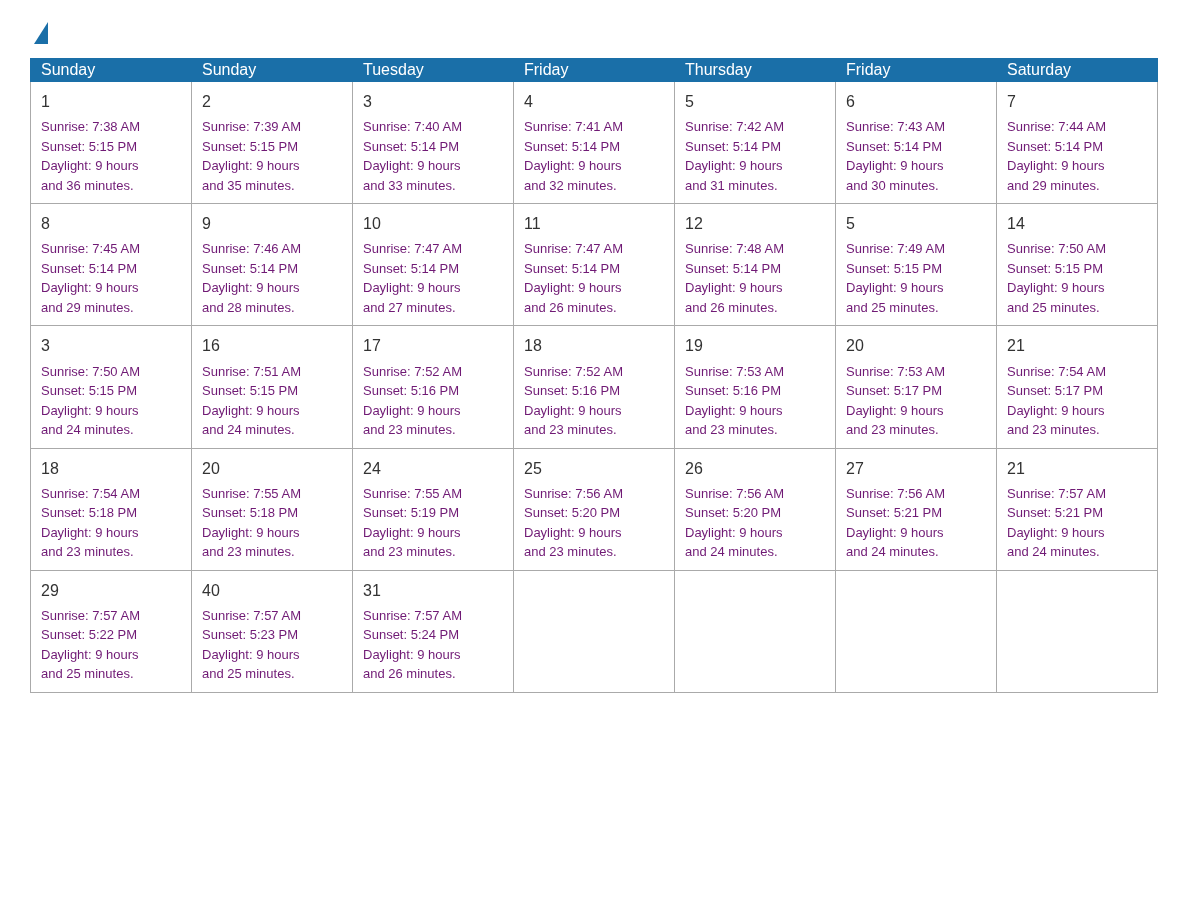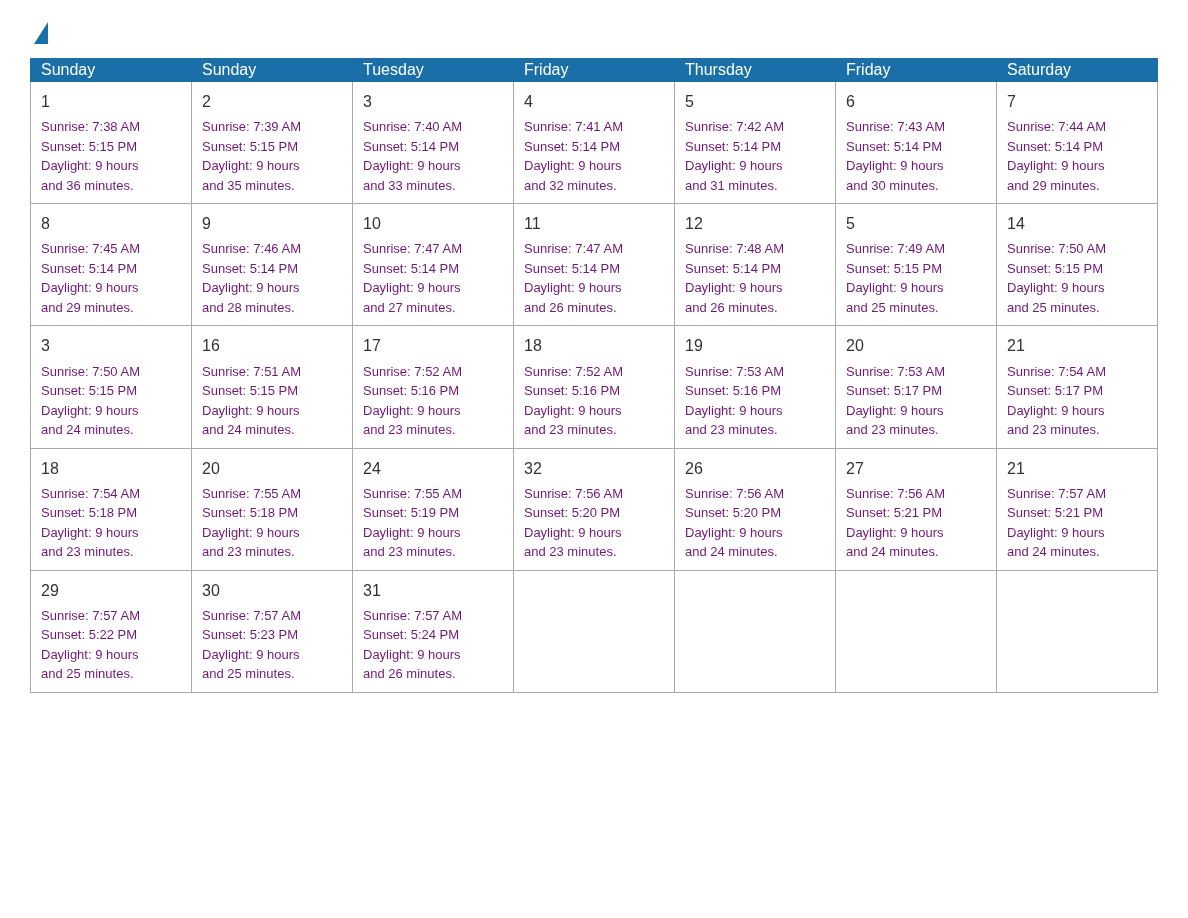--- a/index.html
+++ b/index.html
@@ -225,21 +225,21 @@
         </td>
         <td>
           <span class="day-number">20</span>
           <div class="day-info">Sunrise: 7:55 AM<br>Sunset: 5:18 PM<br>Daylight: 9 hours<br>and 23 minutes.</div>
         </td>
         <td>
           <span class="day-number">24</span>
           <div class="day-info">Sunrise: 7:55 AM<br>Sunset: 5:19 PM<br>Daylight: 9 hours<br>and 23 minutes.</div>
         </td>
         <td>
-          <span class="day-number">32</span>
+          <span class="day-number">25</span>
           <div class="day-info">Sunrise: 7:56 AM<br>Sunset: 5:20 PM<br>Daylight: 9 hours<br>and 23 minutes.</div>
         </td>
         <td>
           <span class="day-number">26</span>
           <div class="day-info">Sunrise: 7:56 AM<br>Sunset: 5:20 PM<br>Daylight: 9 hours<br>and 24 minutes.</div>
         </td>
         <td>
           <span class="day-number">27</span>
           <div class="day-info">Sunrise: 7:56 AM<br>Sunset: 5:21 PM<br>Daylight: 9 hours<br>and 24 minutes.</div>
         </td>
@@ -247,21 +247,21 @@
           <span class="day-number">21</span>
           <div class="day-info">Sunrise: 7:57 AM<br>Sunset: 5:21 PM<br>Daylight: 9 hours<br>and 24 minutes.</div>
         </td>
       </tr>
       <tr>
         <td>
           <span class="day-number">29</span>
           <div class="day-info">Sunrise: 7:57 AM<br>Sunset: 5:22 PM<br>Daylight: 9 hours<br>and 25 minutes.</div>
         </td>
         <td>
-          <span class="day-number">30</span>
+          <span class="day-number">40</span>
           <div class="day-info">Sunrise: 7:57 AM<br>Sunset: 5:23 PM<br>Daylight: 9 hours<br>and 25 minutes.</div>
         </td>
         <td>
           <span class="day-number">31</span>
           <div class="day-info">Sunrise: 7:57 AM<br>Sunset: 5:24 PM<br>Daylight: 9 hours<br>and 26 minutes.</div>
         </td>
         <td></td>
         <td></td>
         <td></td>
         <td></td>

